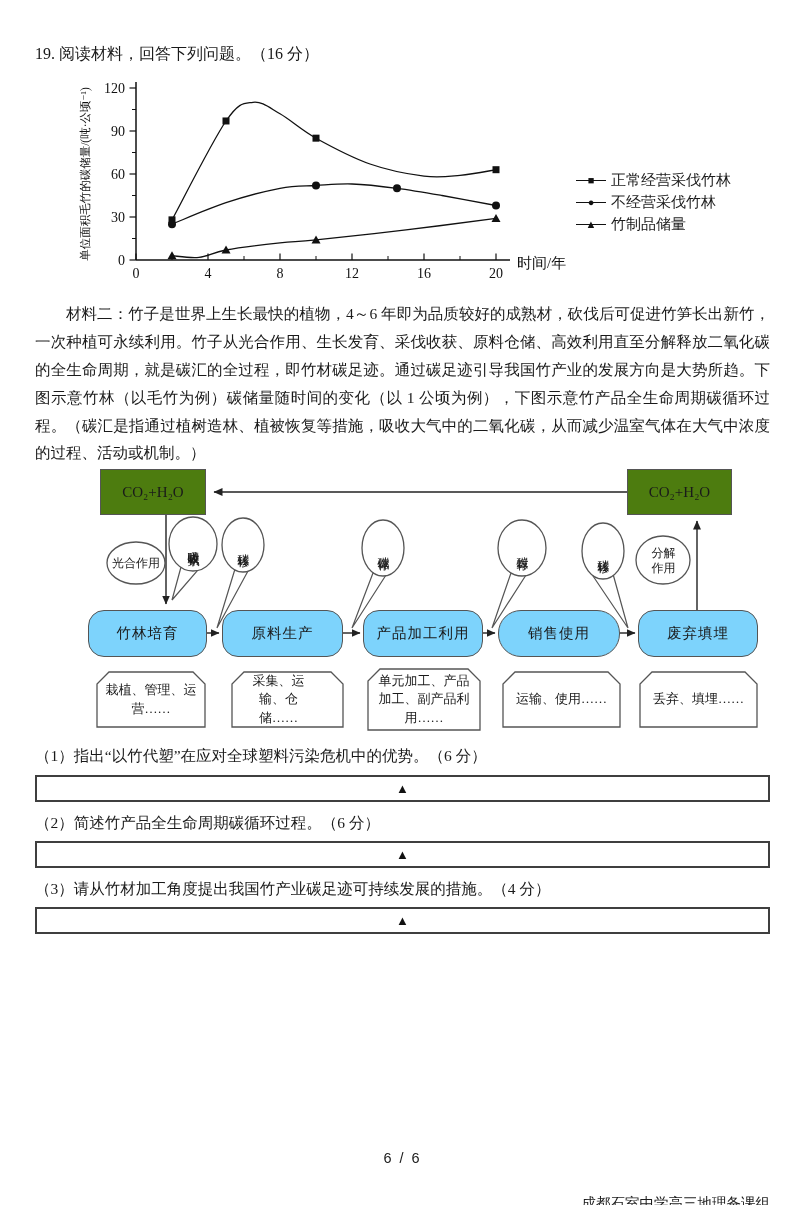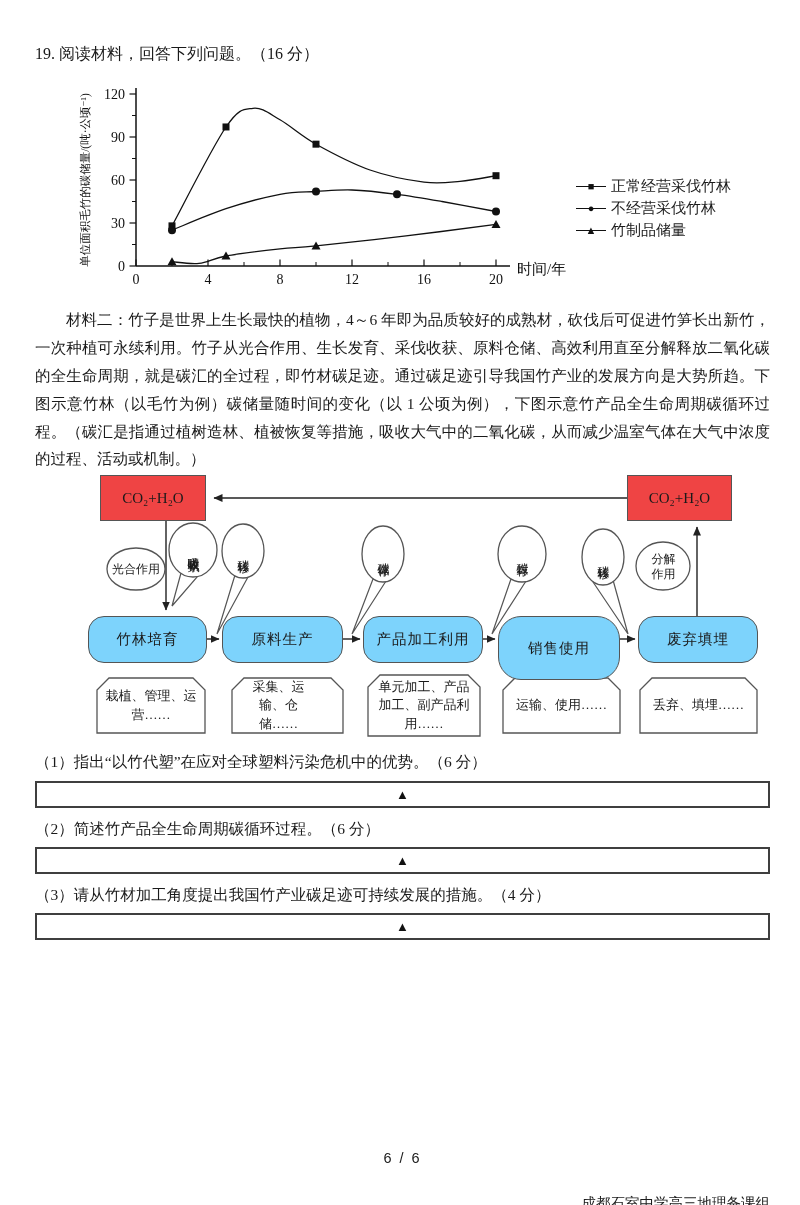--- a/index.html
+++ b/index.html
@@ -3,36 +3,36 @@
 <meta charset="utf-8">
 <style>
   * { margin:0; padding:0; box-sizing:border-box; }
   html,body { background:#e9e9e9; }
   .page {
     position:relative; width:800px; height:1205px; margin:0 auto;
     background:#ffffff; color:#1a1a1a;
     font-family:"Liberation Serif","DejaVu Serif",serif;
     padding:42px 30px 0 35px; overflow:hidden;
   }
-  .title-line { font-size:16px; line-height:1.5; margin-bottom:12px; }
+  .title-line { font-size:16px; line-height:1.5; margin-bottom:6px; }
   .material { font-size:15.5px; line-height:1.8; text-align:justify; text-indent:2em; }
   
   .chart-row { display:flex; justify-content:center; align-items:center; margin:4px 0 2px; }
   .chart-svg text { font-family:"Liberation Serif","DejaVu Serif",serif; }
   .legend { margin-left:2px; margin-top:34px; }
   .legend-row { display:flex; align-items:center; margin:3px 0; }
   .lgmark { position:relative; width:30px; height:15px; flex:none; }
   .lgmark::before { content:''; position:absolute; left:0; right:0; top:7px; border-top:1.5px solid #111; }
   .lgglyph { position:absolute; left:0; right:0; top:0; text-align:center; font-size:11px; line-height:15px; color:#111; }
   .lgname { font-size:15px; margin-left:5px; white-space:nowrap; }
   
   .diagram { position:relative; width:735px; height:266px; margin-top:2px; }
   .dg-abs { position:absolute; }
   .dg-svg { position:absolute; left:0; top:0; }
-  .co2-box { border:1.5px solid #555; background:#ef4444; display:flex; align-items:center; justify-content:center;
+  .co2-box { border:1.5px solid #555; background:#4d7c0f; display:flex; align-items:center; justify-content:center;
              font-size:15px; font-family:"Liberation Serif","DejaVu Serif",serif; }
   .stage-box { border:1.5px solid #555; border-radius:16px; background:#7dd3fc; display:flex; align-items:center;
                justify-content:center; font-size:14.5px; letter-spacing:1px; }
   .detail-text { display:flex; align-items:center; justify-content:center; text-align:center;
                  font-size:13px; line-height:1.45; }
   .vtext { writing-mode:vertical-rl; text-orientation:upright; font-size:12px; line-height:1.25;
            display:flex; align-items:center; justify-content:center; letter-spacing:1px; }
   .ellipse-text { display:flex; align-items:center; justify-content:center; text-align:center;
                   font-size:12px; line-height:1.25; }
   
@@ -183,21 +183,21 @@
     <div class="dg-abs vtext" style="left:134px; top:49px; width:48px; height:52px;">碳吸收积累</div>
     <div class="dg-abs vtext" style="left:187px; top:51px; width:42px; height:50px;">碳转移</div>
     <div class="dg-abs vtext" style="left:327px; top:53px; width:42px; height:52px;">碳储存</div>
     <div class="dg-abs vtext" style="left:463px; top:53px; width:48px; height:52px;">碳封存</div>
     <div class="dg-abs vtext" style="left:547px; top:56px; width:42px; height:52px;">碳转移</div>
     <div class="dg-abs ellipse-text" style="left:602px; top:68px; width:53px; height:47px; padding:16px 12px;">分解作用</div>
 
     <div class="dg-abs stage-box" style="left:53px; top:141px; width:119px; height:47px;">竹林培育</div>
     <div class="dg-abs stage-box" style="left:187px; top:141px; width:121px; height:47px;">原料生产</div>
     <div class="dg-abs stage-box" style="left:328px; top:141px; width:120px; height:47px;">产品加工利用</div>
-    <div class="dg-abs stage-box" style="left:463px; top:141px; width:122px; height:64px;border-radius:23px;">销售使用</div>
+    <div class="dg-abs stage-box" style="left:463px; top:141px; width:122px; height:47px;border-radius:23px;">销售使用</div>
     <div class="dg-abs stage-box" style="left:603px; top:141px; width:120px; height:47px;">废弃填埋</div>
 
     <div class="dg-abs detail-text" style="left:62px; top:203px; width:108px; height:55px; padding:0 8px;">栽植、管理、运营……</div>
     <div class="dg-abs detail-text" style="left:197px; top:203px; width:93px; height:55px; padding:0 8px;">采集、运输、仓储……</div>
     <div class="dg-abs detail-text" style="left:333px; top:200px; width:112px; height:61px; padding:0 6px;">单元加工、产品加工、副产品利用……</div>
     <div class="dg-abs detail-text" style="left:468px; top:203px; width:117px; height:55px; padding:0 6px;">运输、使用……</div>
     <div class="dg-abs detail-text" style="left:605px; top:203px; width:117px; height:55px; padding:0 6px;">丢弃、填埋……</div>
   </div>
 
   <div class="question">（1）指出“以竹代塑”在应对全球塑料污染危机中的优势。（6 分）</div>

